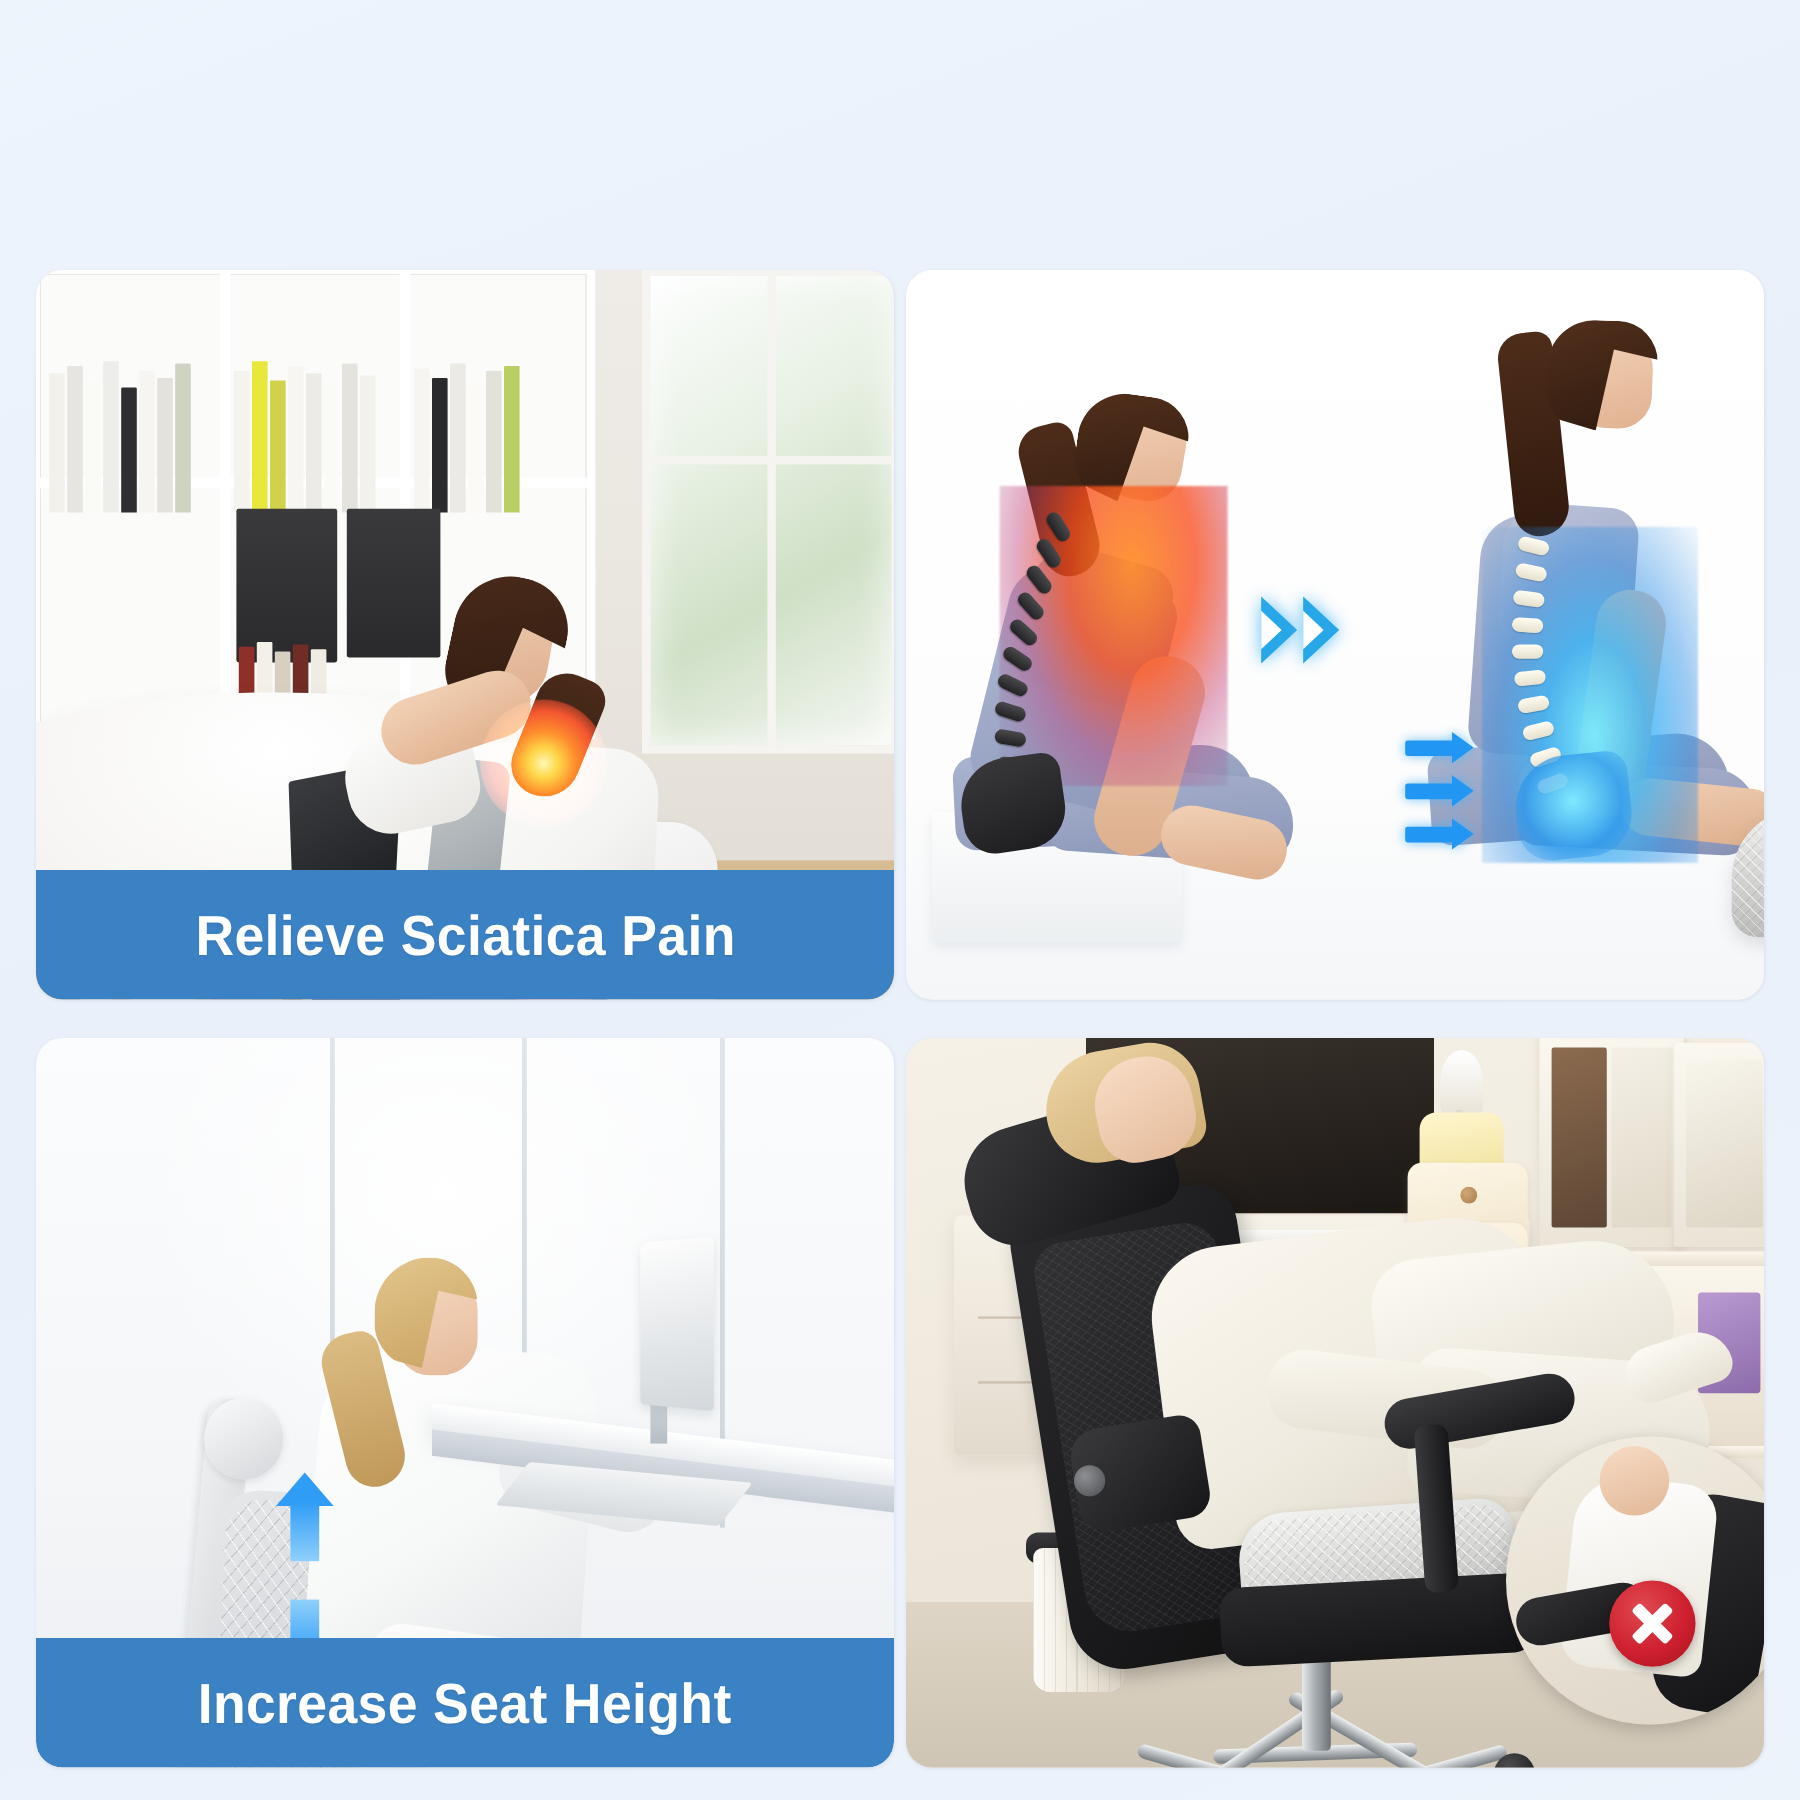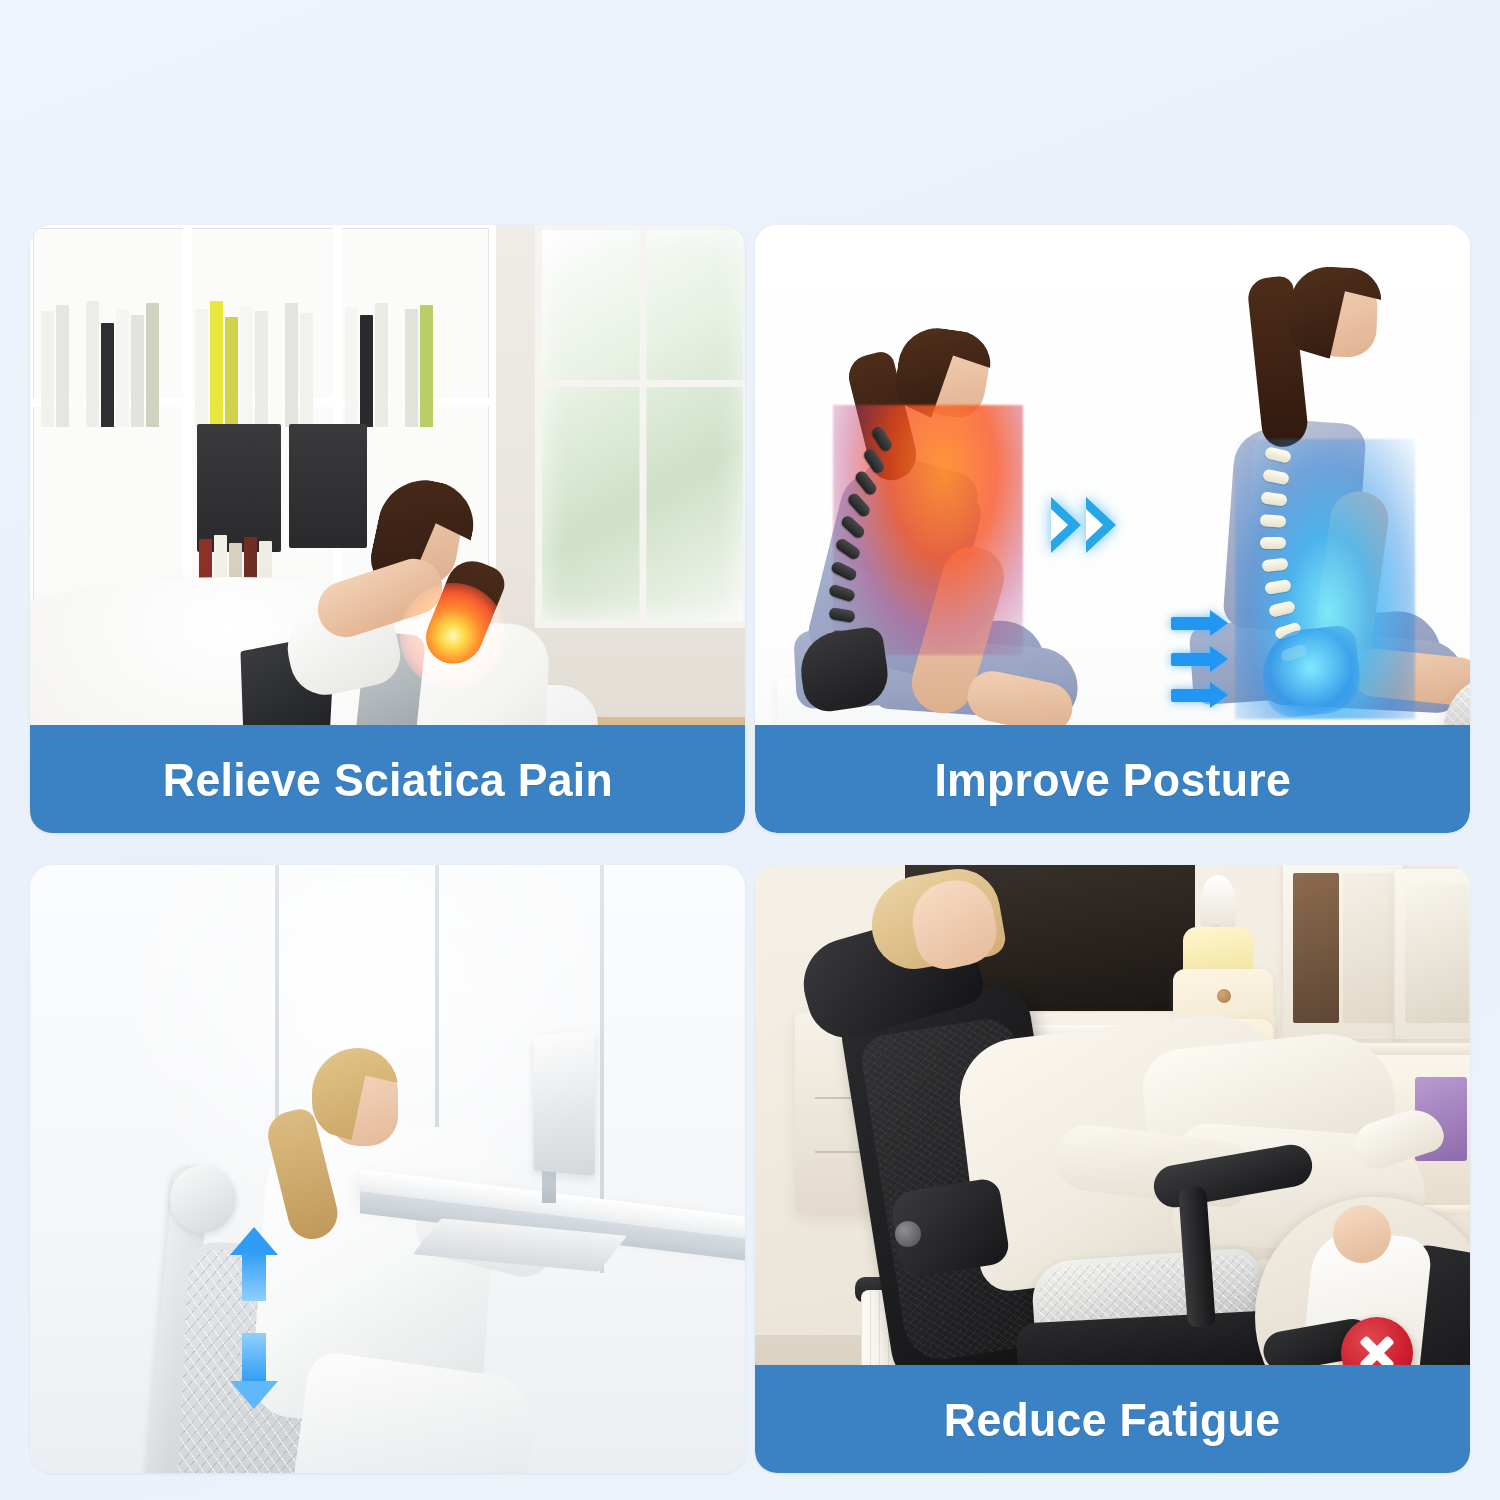--- a/index.html
+++ b/index.html
@@ -883,23 +883,20 @@
           <div class="sidearrow" style="left:58px; top:428px;"></div>
           <div class="sidearrow" style="left:58px; top:464px;"></div>
         </div>
 
         <div class="chevrons" style="left:296px; top:272px;">
           <div class="chev"></div>
           <div class="chev"></div>
         </div>
       </div>
 
-      <div class="caption">
-        <span class="caption-text">Improve Posture</span>
-      </div>
     </div>
 
     <div class="panel p3">
       <div class="photo">
         <div class="p3-glow"></div>
         <div class="p3-win" style="left:245px;"></div>
         <div class="p3-win" style="left:405px;"></div>
         <div class="p3-win" style="left:570px;"></div>
 
         <div class="p3-chairback"></div>
@@ -923,20 +920,23 @@
         <div class="arrow-up" style="left:200px; top:362px; width:48px; height:78px;">
           <div class="tip"></div>
             <div class="shaft"></div>
         </div>
         <div class="arrow-down" style="left:200px; top:468px; width:48px; height:78px;">
           <div class="shaft"></div>
             <div class="tip"></div>
         </div>
       </div>
 
+      <div class="caption">
+        <span class="caption-text">Increase Seat Height</span>
+      </div>
     </div>
 
     <div class="panel p4">
       <div class="photo">
         <div class="p4-wall"></div>
         <div class="p4-floor"></div>
 
         <div class="p4-monitor"></div>
         <div class="p4-deskbox"></div>
         <div class="p4-drawerline" style="left:60px; top:232px; width:440px;"></div>
@@ -998,19 +998,16 @@
 
         <div class="p4-inset">
           <div class="ip-chair"></div>
           <div class="ip-body"></div>
           <div class="ip-head"></div>
           <div class="ip-arm"></div>
         </div>
         <div class="x-badge"></div>
       </div>
 
-      <div class="caption">
-        <span class="caption-text">Reduce Fatigue</span>
-      </div>
     </div>
 
   </div>
 </div>
 
 </body></html>

